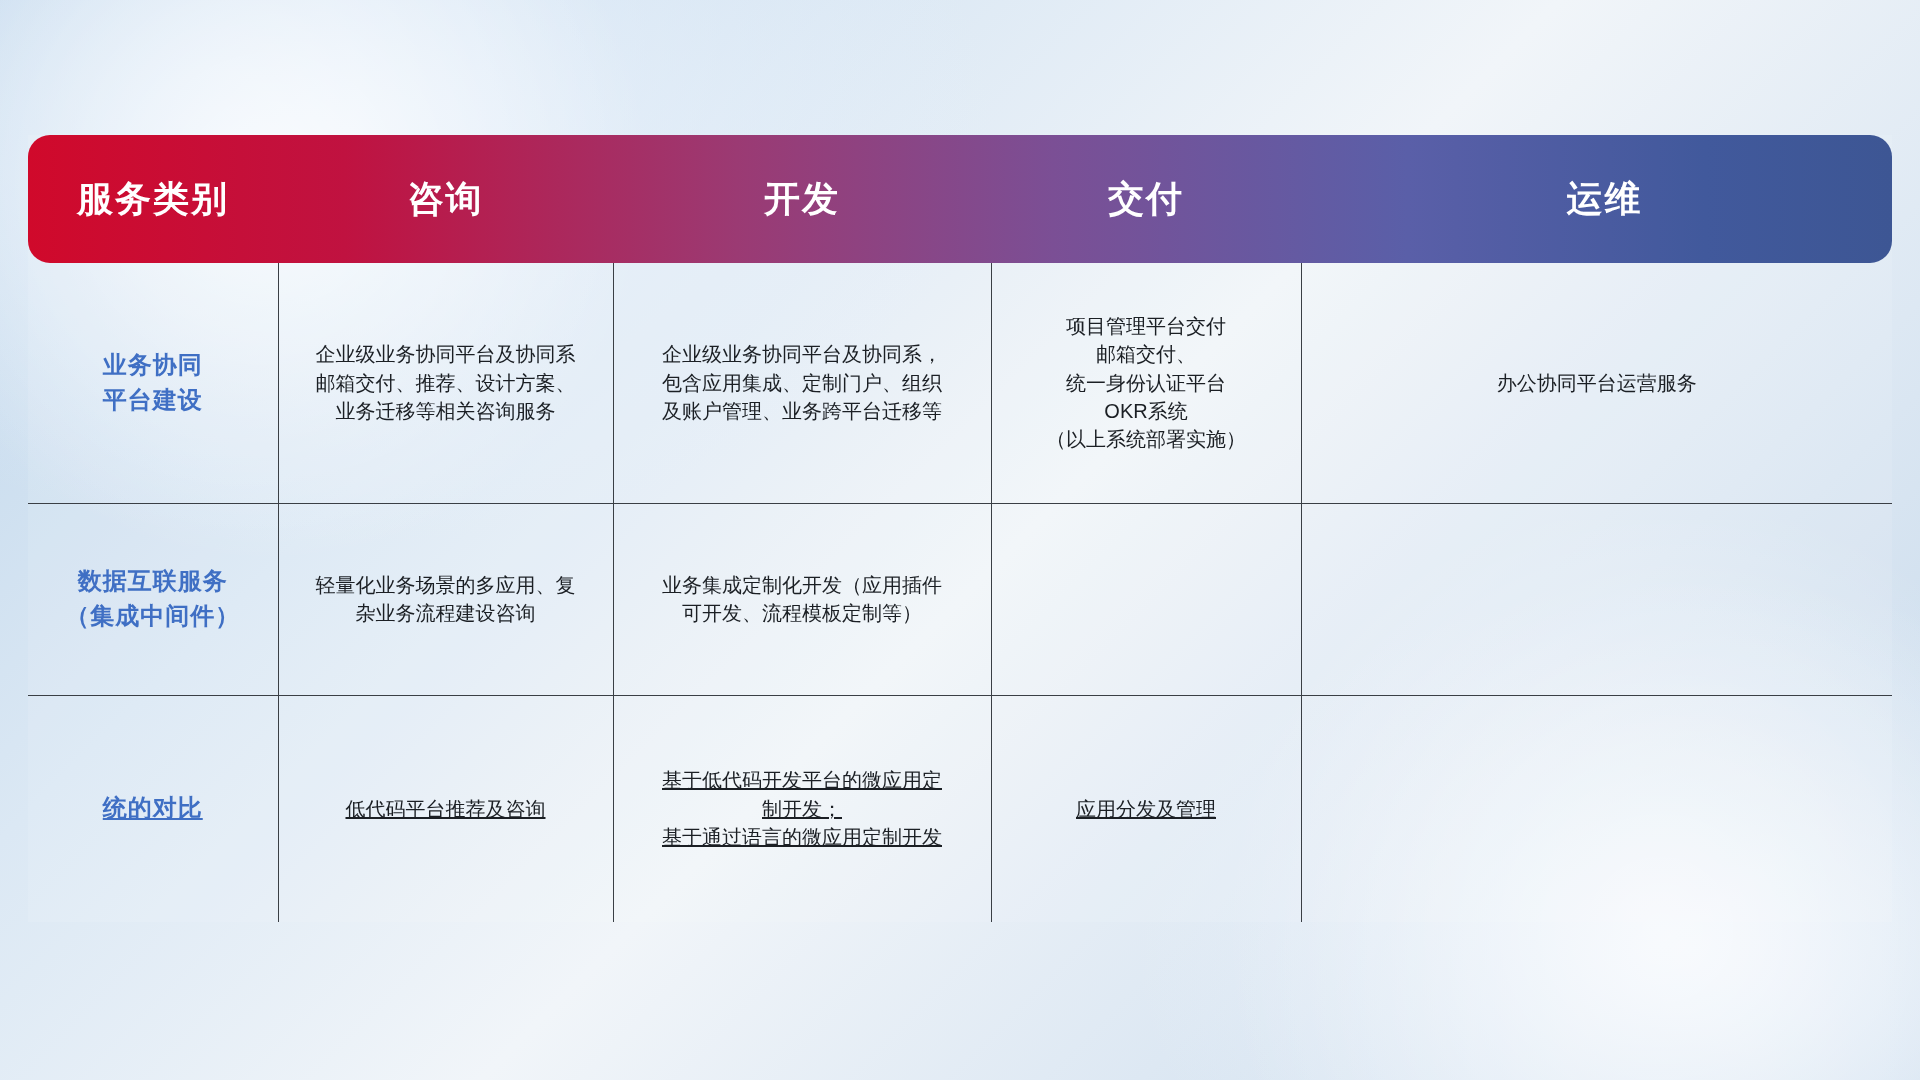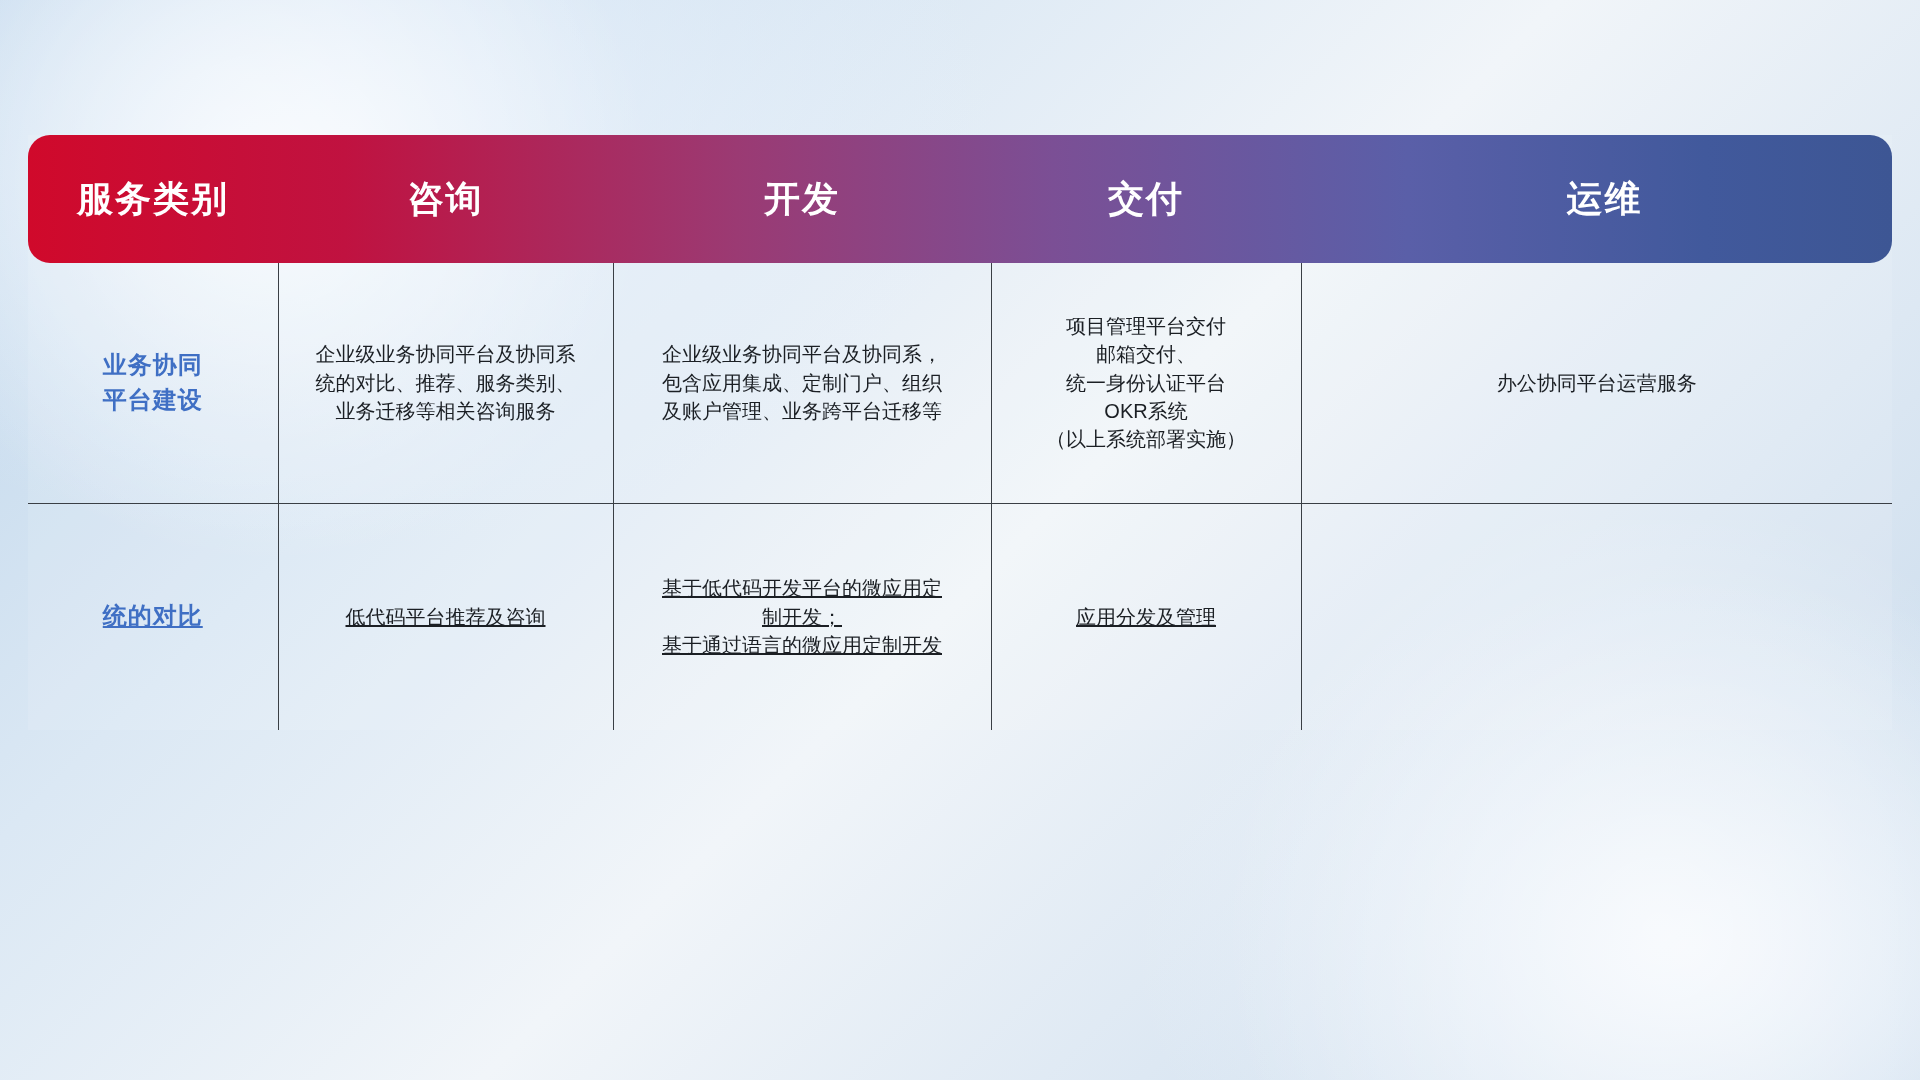--- a/index.html
+++ b/index.html
@@ -166,40 +166,56 @@
       </thead>
       <tbody>
 
         <tr class="r1">
           <td class="rowhead">
             <span class="cell-line">业务协同</span>
             <span class="cell-line">平台建设</span>
           </td>
           <td class="cell-consult">
             <span class="cell-line">企业级业务协同平台及协同系</span>
-            <span class="cell-line">统的对比、推荐、服务类别、</span>
+            <span class="cell-line">邮箱交付、推荐、设计方案、</span>
             <span class="cell-line">业务迁移等相关咨询服务</span>
           </td>
           <td>
             <span class="cell-line">企业级业务协同平台及协同系，</span>
             <span class="cell-line">包含应用集成、定制门户、组织</span>
             <span class="cell-line">及账户管理、业务跨平台迁移等</span>
           </td>
           <td>
             <span class="cell-line">项目管理平台交付</span>
             <span class="cell-line">邮箱交付、</span>
             <span class="cell-line">统一身份认证平台</span>
             <span class="cell-line">OKR系统</span>
             <span class="cell-line">（以上系统部署实施）</span>
           </td>
           <td>
             <span class="cell-line">办公协同平台运营服务</span>
           </td>
         </tr>
 
+        <tr class="r2">
+          <td class="rowhead">
+            <span class="cell-line">数据互联服务</span>
+            <span class="cell-line">（集成中间件）</span>
+          </td>
+          <td class="cell-consult">
+            <span class="cell-line">轻量化业务场景的多应用、复</span>
+            <span class="cell-line">杂业务流程建设咨询</span>
+          </td>
+          <td>
+            <span class="cell-line">业务集成定制化开发（应用插件</span>
+            <span class="cell-line">可开发、流程模板定制等）</span>
+          </td>
+          <td></td>
+          <td></td>
+        </tr>
 
         <tr class="r3">
           <td class="rowhead">
             <span class="cell-line">统的对比</span>
           </td>
           <td class="cell-consult">
             <span class="cell-line">低代码平台推荐及咨询</span>
           </td>
           <td>
             <span class="cell-line">基于低代码开发平台的微应用定</span>

